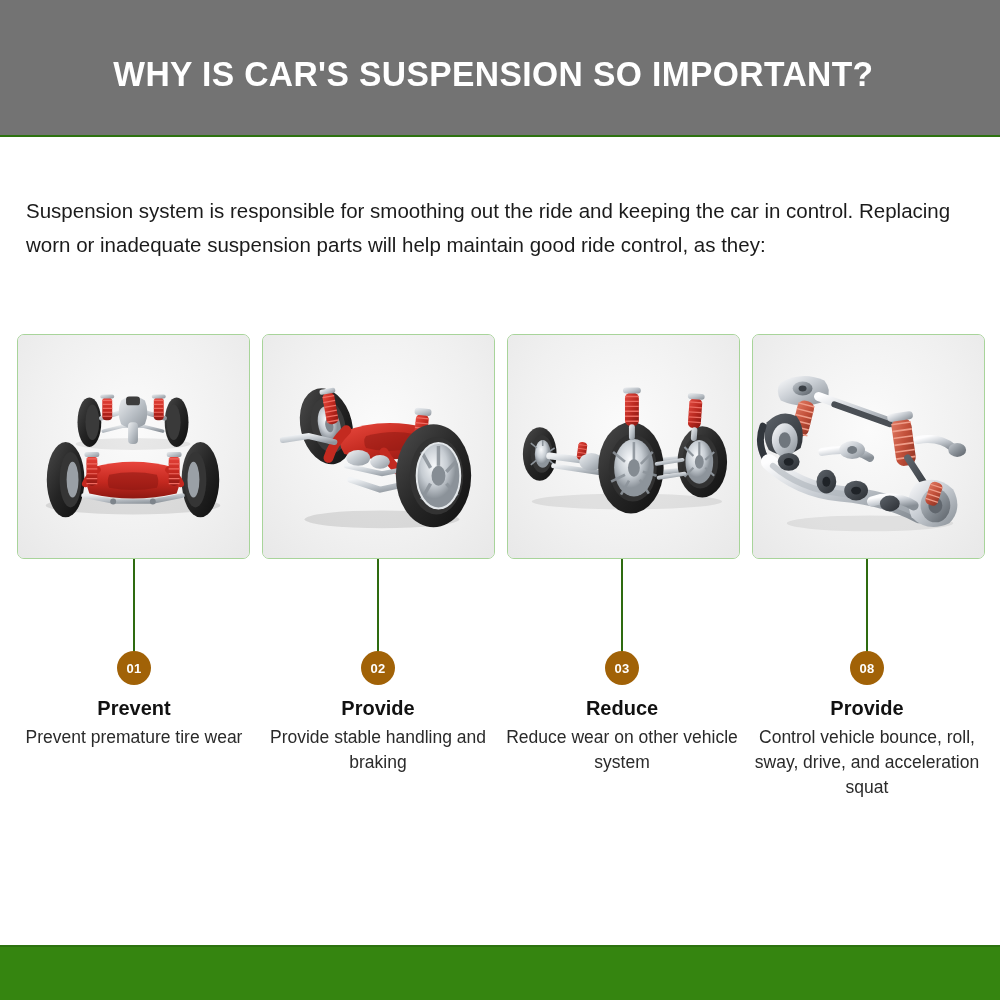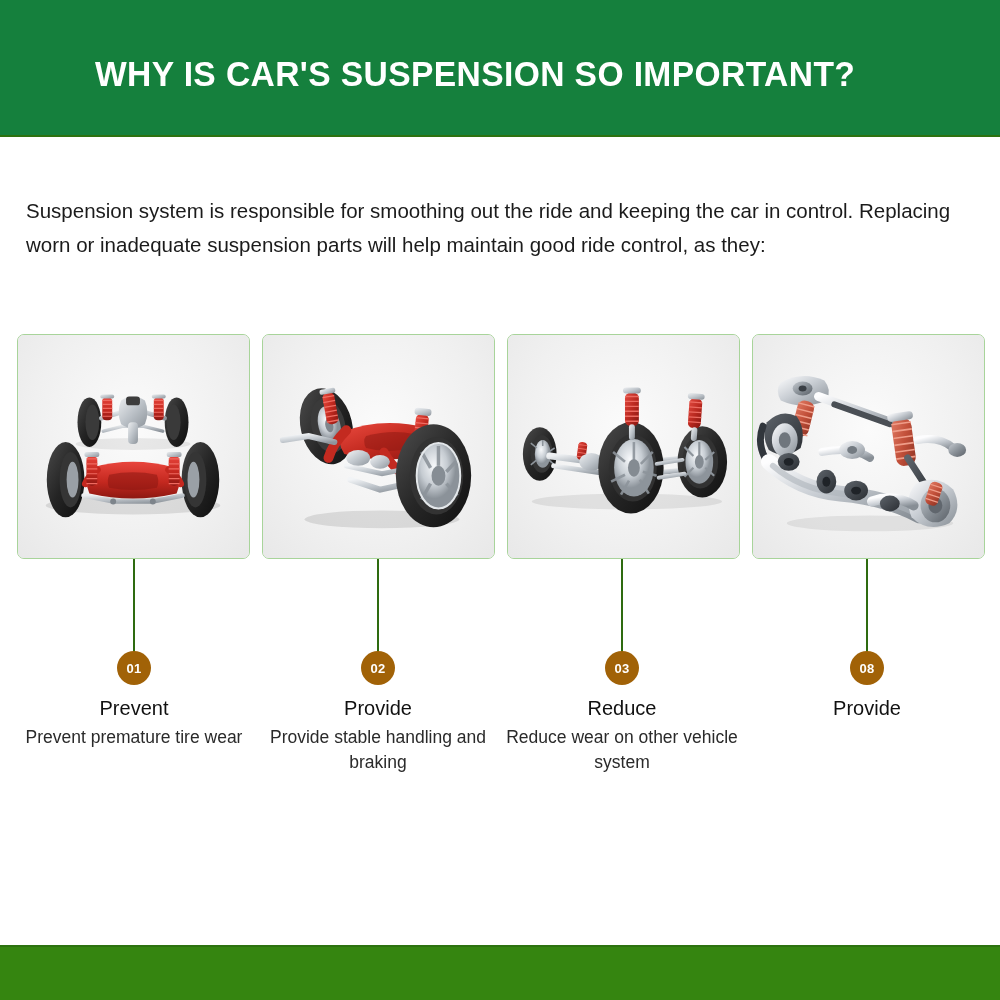--- a/index.html
+++ b/index.html
@@ -18,22 +18,23 @@
     height: 1000px;
     background: #ffffff;
   }
 
   
   .header-bar {
     position: absolute;
     left: 0; top: 0;
     width: 1000px;
     height: 137px;
-    background: #15803d;
+    background: #737373;
     border-bottom: 2px solid #2d7210;
+    text-align: center;
   }
   .header-title {
     position: absolute;
     left: 95px;
     top: 55px;
     width: 830px;
     color: #ffffff;
     font-family: "Liberation Sans Narrow", "Liberation Sans", sans-serif;
     font-size: 35px;
     font-weight: bold;
@@ -107,21 +108,21 @@
 
   
   .caption {
     position: absolute;
     top: 695px;
     width: 250px;
     text-align: center;
   }
   .cap-title {
     font-size: 20px;
-    font-weight: normal;
+    font-weight: bold;
     color: #111111;
     line-height: 26px;
     margin-bottom: 4px;
   }
   .cap-desc {
     font-size: 17.5px;
     line-height: 25px;
     color: #2a2a2a;
   }
 
@@ -530,17 +531,18 @@
   <div class="caption" style="left:253px;">
     <div class="cap-title">Provide</div>
     <div class="cap-desc">Provide stable handling and braking</div>
   </div>
   <div class="caption" style="left:497px;">
     <div class="cap-title">Reduce</div>
     <div class="cap-desc">Reduce wear on other vehicle system</div>
   </div>
   <div class="caption" style="left:742px;">
     <div class="cap-title">Provide</div>
+    <div class="cap-desc">Control vehicle bounce, roll, sway, drive, and acceleration squat</div>
   </div>
 
   <div class="footer-bar"></div>
 
 </div>
 
 </body></html>

